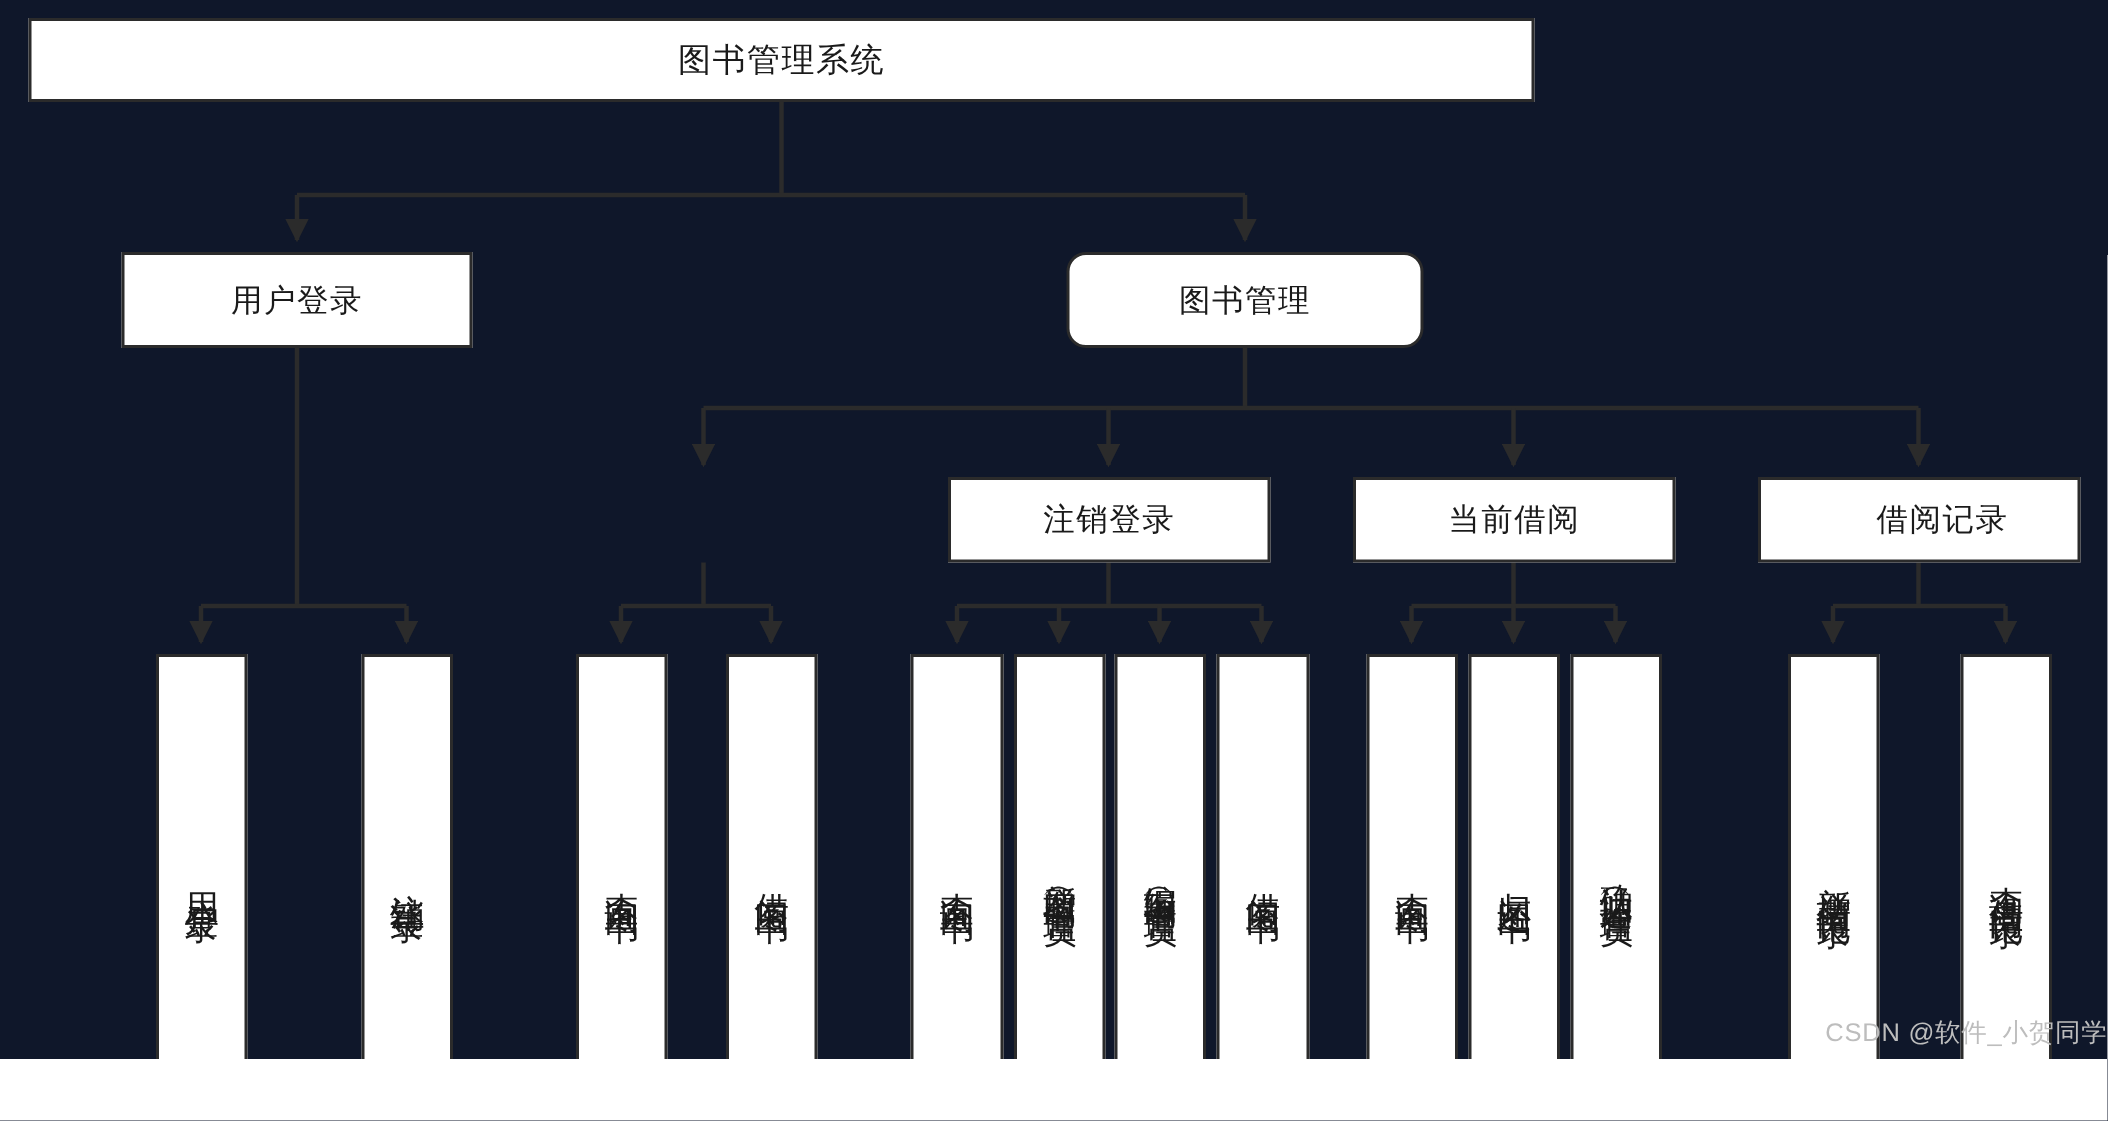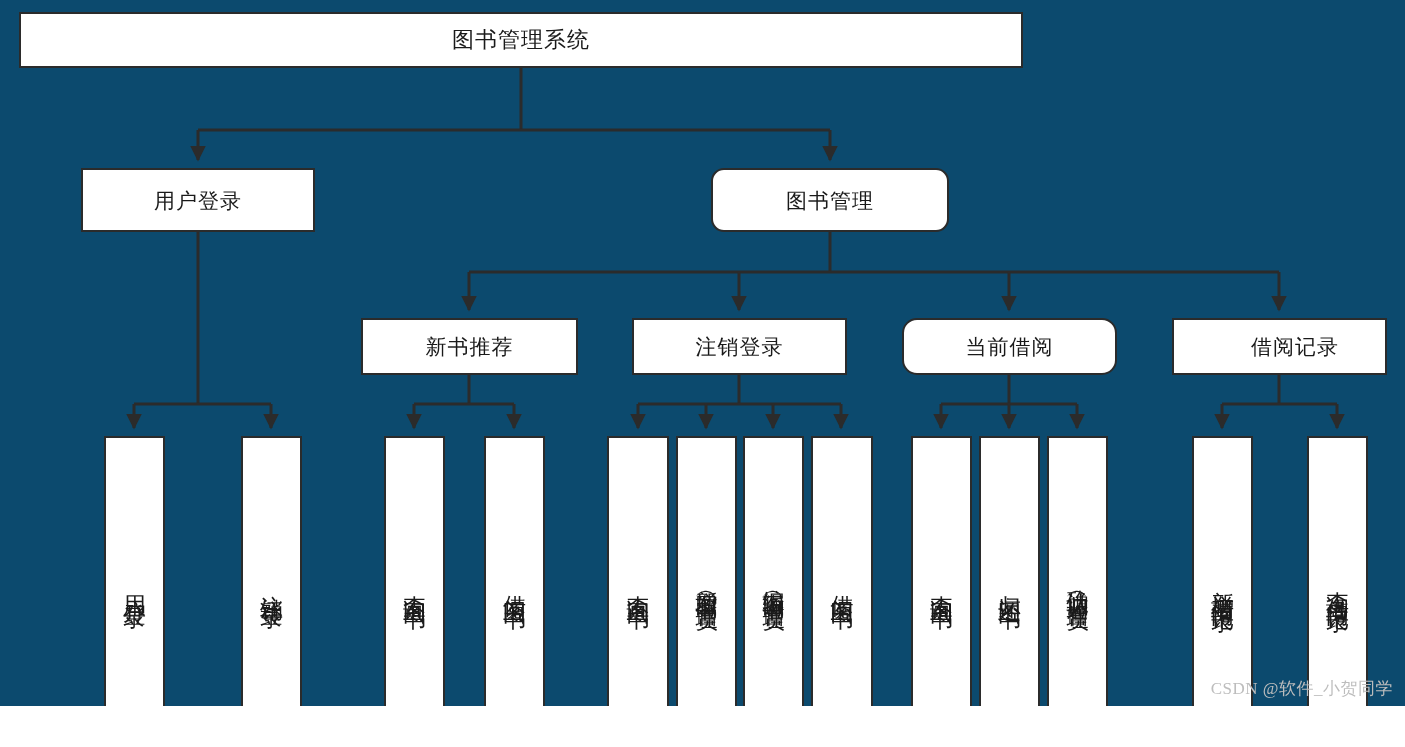--- a/index.html
+++ b/index.html
@@ -8,21 +8,21 @@
     padding: 0;
     background: #ffffff;
   }
   body {
     font-family: "Liberation Sans", "DejaVu Sans", sans-serif;
   }
   #canvas {
     position: relative;
     width: 1405px;
     height: 706px;
-    background: #0c4a6e;
+    background: #0f172a;
     overflow: hidden;
   }
   #wires {
     position: absolute;
     left: 0;
     top: 0;
     width: 1405px;
     height: 747px;
     pointer-events: none;
   }
@@ -64,28 +64,27 @@
     font-size: 23px;
     letter-spacing: 4px;
     line-height: 1.0;
   }
   .node.v.tall .lbl {
     letter-spacing: 3px;
     font-size: 22px;
   }
   .watermark {
     position: absolute;
-    right: 12px;
+    right: 0;
     bottom: 6px;
     font-size: 17px;
     color: #bdbdbd;
     letter-spacing: 0.5px;
     white-space: nowrap;
     z-index: 5;
-    font-family: Liberation Serif, serif;
   }
 </style>
 </head>
 <body>
 
 <div id="canvas">
 
   <svg id="wires" viewBox="0 0 1405 747" width="1405" height="747" xmlns="http://www.w3.org/2000/svg">
     <defs>
       <marker id="arw" viewBox="0 0 10 10" refX="9" refY="5" markerWidth="5.2" markerHeight="5.2" orient="auto-start-reverse">
@@ -140,27 +139,24 @@
     <span class="lbl">图书管理系统</span>
   </div>
 
   <div class="node h" style="left:81px; top:168px; width:234px; height:64px;">
     <span class="lbl">用户登录</span>
   </div>
   <div class="node h" style="left:711px; top:168px; width:238px; height:64px;border-radius:13px;">
     <span class="lbl">图书管理</span>
   </div>
 
-  <div class="node h" style="left:361px; top:318px; width:217px; height:57px;">
-    <span class="lbl">新书推荐</span>
-  </div>
   <div class="node h" style="left:632px; top:318px; width:215px; height:57px;">
     <span class="lbl">注销登录</span>
   </div>
-  <div class="node h" style="left:902px; top:318px; width:215px; height:57px;border-radius:15px;">
+  <div class="node h" style="left:902px; top:318px; width:215px; height:57px;">
     <span class="lbl">当前借阅</span>
   </div>
   <div class="node h" style="left:1172px; top:318px; width:215px; height:57px;padding-left:31px;">
     <span class="lbl">借阅记录</span>
   </div>
 
   <div class="node v" style="left:104px; top:436px; width:61px; height:298px;">
     <span class="lbl">用户登录</span>
   </div>
   <div class="node v" style="left:241px; top:436px; width:61px; height:298px;">

